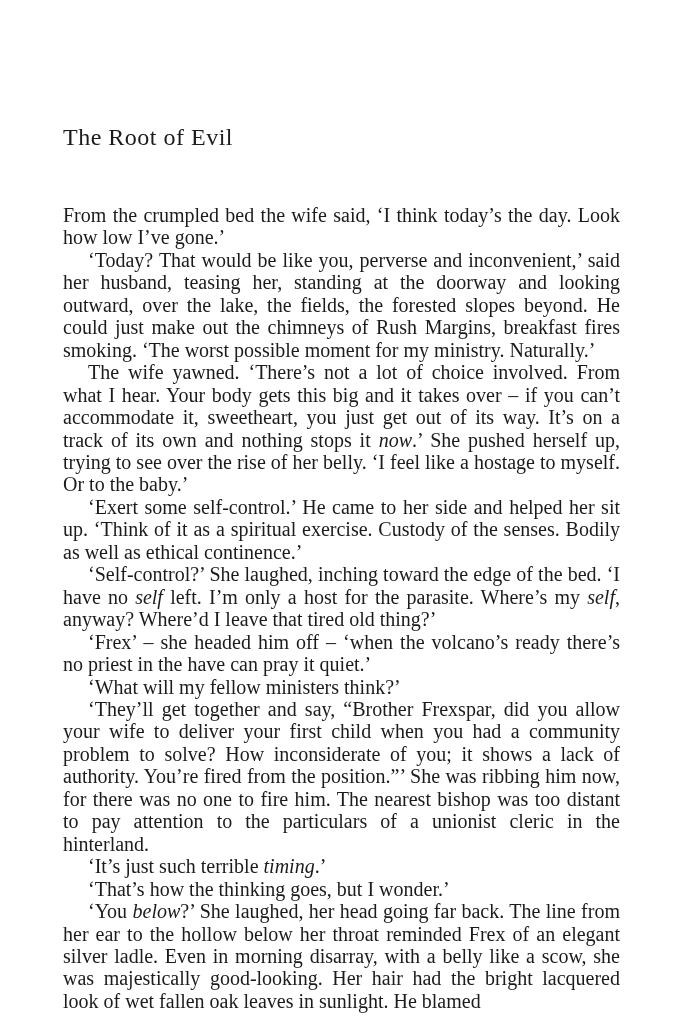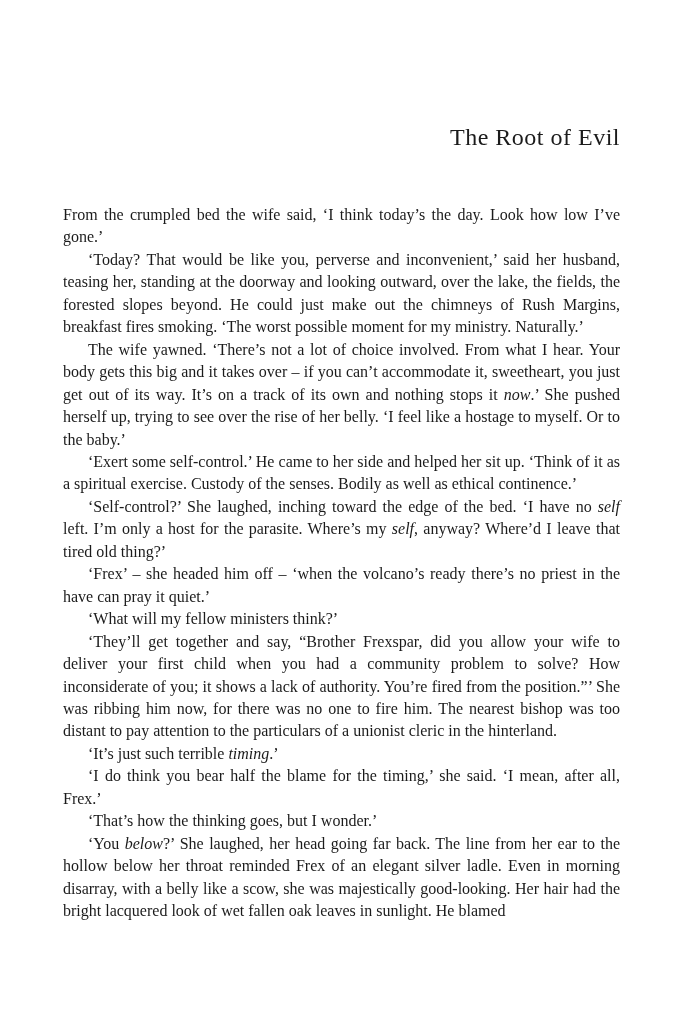--- a/index.html
+++ b/index.html
@@ -15,26 +15,26 @@
     color: #1b1b1b;
     font-family: "Liberation Serif", "DejaVu Serif", serif;
     box-sizing: border-box;
     padding: 121px 63px 0 63px;
     overflow: hidden;
   }
   .chapter-title {
     font-size: 24px;
     line-height: 32px;
     font-weight: 400;
-    text-align: right;
+    text-align: left;
     margin: 0 0 51px 0;
     letter-spacing: 0.5px;
   }
   .body-text {
-    font-size: 16px;
+    font-size: 20px;
     line-height: 22.45px;
     text-align: justify;
   }
   .body-text p {
     margin: 0;
   }
   .body-text p.indent {
     text-indent: 25px;
   }
   .body-text em {
@@ -48,17 +48,16 @@
   <div class="body-text">
       <p class=""><span>From the crumpled bed the wife said, ‘I think today’s the day. Look how low I’ve gone.’</span></p>
       <p class="indent"><span>‘Today? That would be like you, perverse and inconvenient,’ said her husband, teasing her, standing at the doorway and looking outward, over the lake, the fields, the forested slopes beyond. He could just make out the chimneys of Rush Margins, breakfast fires smoking. ‘The worst possible moment for my ministry. Naturally.’</span></p>
       <p class="indent"><span>The wife yawned. ‘There’s not a lot of choice involved. From what I hear. Your body gets this big and it takes over – if you can’t accommodate it, sweetheart, you just get out of its way. It’s on a track of its own and nothing stops it </span><em>now</em><span>.’ She pushed herself up, trying to see over the rise of her belly. ‘I feel like a hostage to myself. Or to the baby.’</span></p>
       <p class="indent"><span>‘Exert some self-control.’ He came to her side and helped her sit up. ‘Think of it as a spiritual exercise. Custody of the senses. Bodily as well as ethical continence.’</span></p>
       <p class="indent"><span>‘Self-control?’ She laughed, inching toward the edge of the bed. ‘I have no </span><em>self</em><span> left. I’m only a host for the parasite. Where’s my </span><em>self</em><span>, anyway? Where’d I leave that tired old thing?’</span></p>
       <p class="indent"><span>‘Frex’ – she headed him off – ‘when the volcano’s ready there’s no priest in the have can pray it quiet.’</span></p>
       <p class="indent"><span>‘What will my fellow ministers think?’</span></p>
       <p class="indent"><span>‘They’ll get together and say, “Brother Frexspar, did you allow your wife to deliver your first child when you had a community problem to solve? How inconsiderate of you; it shows a lack of authority. You’re fired from the position.”’ She was ribbing him now, for there was no one to fire him. The nearest bishop was too distant to pay attention to the particulars of a unionist cleric in the hinterland.</span></p>
       <p class="indent"><span>‘It’s just such terrible </span><em>timing</em><span>.’</span></p>
-      <p class="indent"><span>‘I do think you bear half the blame for the timing,’ she said. ‘I mean, after all, Frex.’</span></p>
       <p class="indent"><span>‘That’s how the thinking goes, but I wonder.’</span></p>
       <p class="indent"><span>‘You </span><em>below</em><span>?’ She laughed, her head going far back. The line from her ear to the hollow below her throat reminded Frex of an elegant silver ladle. Even in morning disarray, with a belly like a scow, she was majestically good-looking. Her hair had the bright lacquered look of wet fallen oak leaves in sunlight. He blamed</span></p>
     </div>
 </div>
 
 </body></html>

